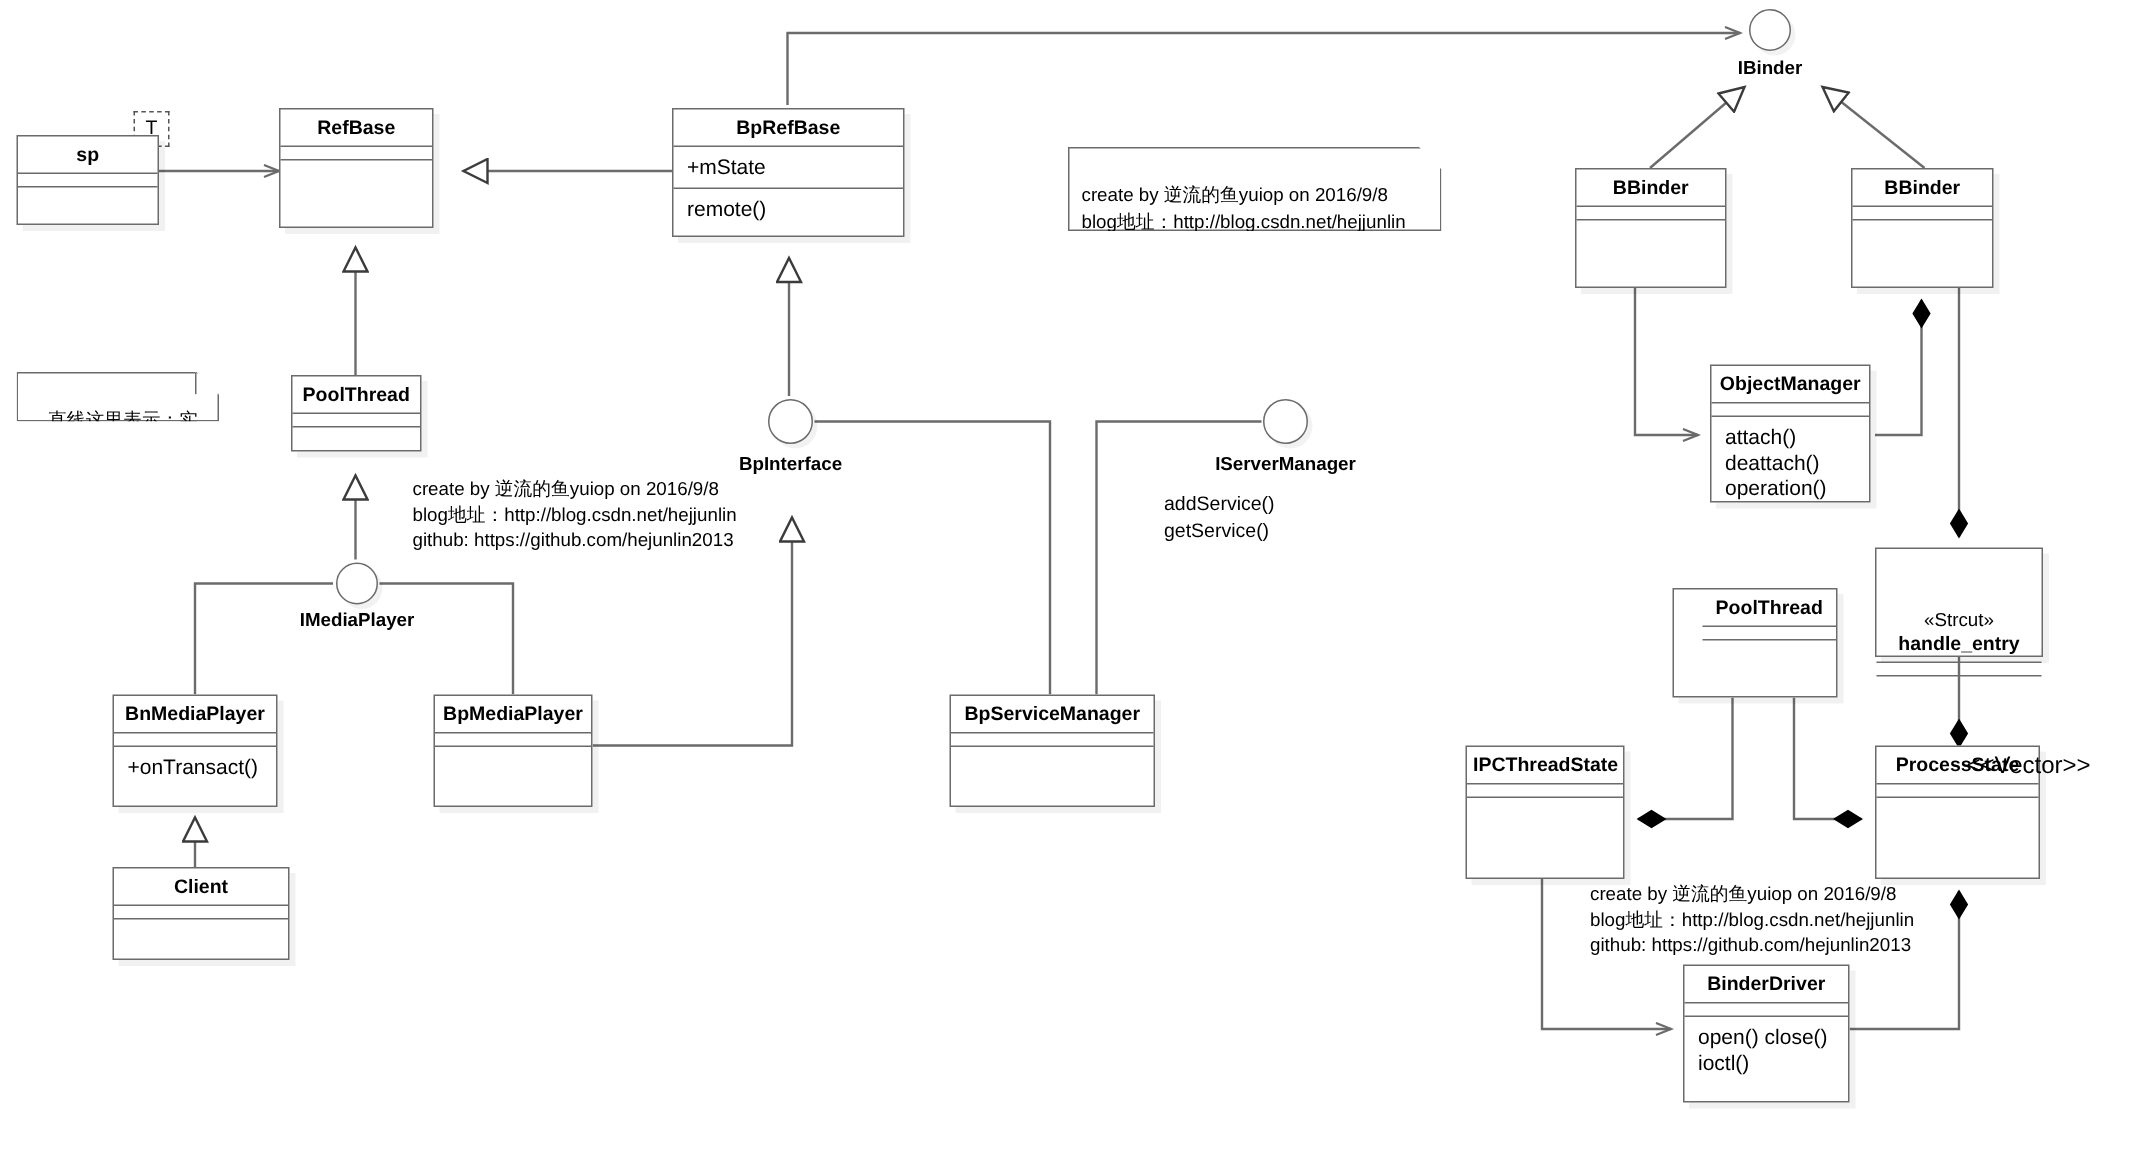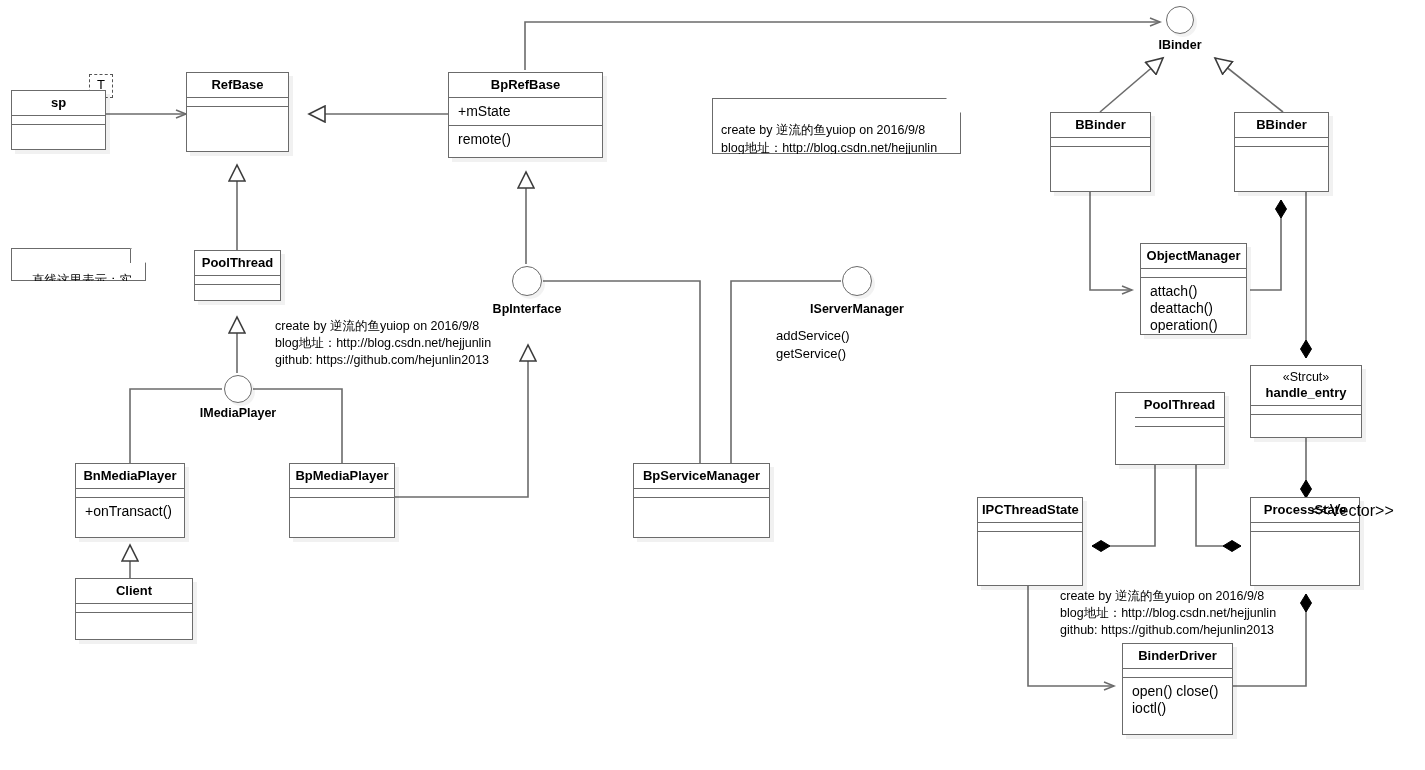--- a/index.html
+++ b/index.html
@@ -3,21 +3,21 @@
 <meta charset="utf-8">
 <style>
   html,body{margin:0;padding:0;background:#ffffff;}
   body{width:1425px;height:770px;position:relative;overflow:hidden;
        font-family:"Liberation Sans","DejaVu Sans",sans-serif;color:#000;}
   #canvas{position:absolute;left:0;top:0;width:1425px;height:770px;}
   .uml-class{position:absolute;box-sizing:border-box;background:#fff;
              border:1.4px solid #6b6b6b;box-shadow:4px 4px 0 0 rgba(0,0,0,0.055);}
   .uml-class .c-name{font-weight:bold;font-size:13px;text-align:center;
              padding:4px 4px 5px 4px;line-height:15px;}
-  .uml-class .c-stereo{font-weight:normal;font-size:12.5px;display:block;line-height:15px;}
+  .uml-class .c-stereo{font-weight:normal;font-size:12.5px;display:block;line-height:15px;margin-top:36px;}
   .uml-class .c-sep{border-top:1.4px solid #6b6b6b;height:9px;box-sizing:border-box;}
   .uml-class .c-body{border-top:1.4px solid #6b6b6b;padding:5px 8px 5px 9px;
              font-size:14px;line-height:17px;}
   .uml-class .c-body.empty{padding:0;}
   .tmpl-param{position:absolute;box-sizing:border-box;border:1.6px dashed #555;
              background:#fff;font-size:13px;text-align:center;line-height:19px;
              width:24px;height:24px;}
   .iface{position:absolute;box-sizing:border-box;border:1.5px solid #6b6b6b;
              border-radius:50%;background:#fff;box-shadow:3px 3px 0 0 rgba(0,0,0,0.05);}
   .iface-label{position:absolute;font-size:12.5px;font-weight:bold;white-space:nowrap;

